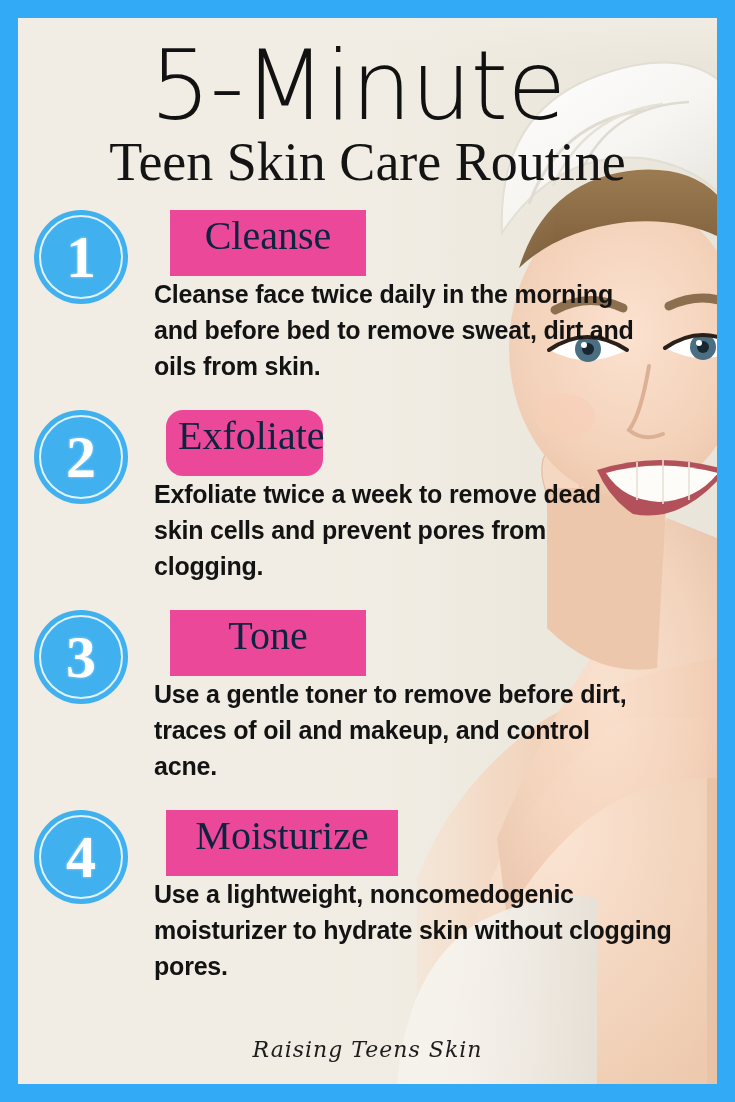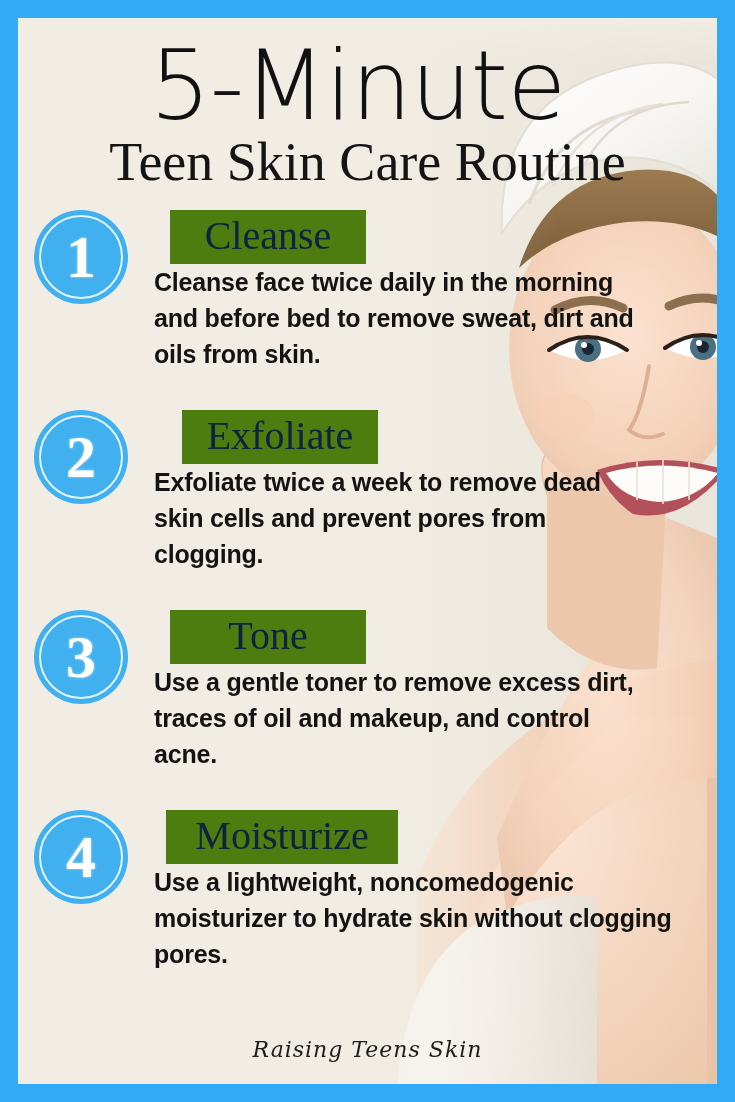--- a/index.html
+++ b/index.html
@@ -122,35 +122,35 @@
   }
 
   .step-body {
     position: absolute;
     left: 136px;
     top: 0;
     width: 540px;
   }
   .heading-box {
     display: inline-block;
-    background: #4d7c0f;
-    padding: 2px 12px 4px 12px;
+    background: #ec4899;
+    padding: 2px 12px 16px 12px;
     text-align: center;
     box-sizing: border-box;
   }
   .heading-box .htext {
     font-family: "Liberation Serif", serif;
     font-weight: 400;
     font-size: 40px;
     line-height: 48px;
     color: #0d2340;
     white-space: nowrap;
   }
   .hb-cleanse    { width: 196px; margin-left: 16px; }
-  .hb-exfoliate  { width: 196px; margin-left: 28px; }
+  .hb-exfoliate  { width: 157px; margin-left: 12px; border-radius: 17px; }
   .hb-tone       { width: 196px; margin-left: 16px; }
   .hb-moisturize { width: 232px; margin-left: 12px; }
 
   .step-text {
     font-family: "Liberation Sans", sans-serif;
     font-weight: 700;
     font-size: 25px;
     line-height: 36px;
     color: #131313;
     max-width: 500px;
@@ -321,21 +321,21 @@
 
       <div class="step step-3">
         <div class="badge">
           <div class="ring"></div>
           <div class="num">3</div>
         </div>
         <div class="step-body">
           <div class="heading-box hb-tone">
             <span class="htext">Tone</span>
           </div>
-          <div class="step-text st-3">Use a gentle toner to remove excess dirt, traces of oil and makeup, and control acne.</div>
+          <div class="step-text st-3">Use a gentle toner to remove before dirt, traces of oil and makeup, and control acne.</div>
         </div>
       </div>
 
       <div class="step step-4">
         <div class="badge">
           <div class="ring"></div>
           <div class="num">4</div>
         </div>
         <div class="step-body">
           <div class="heading-box hb-moisturize">

